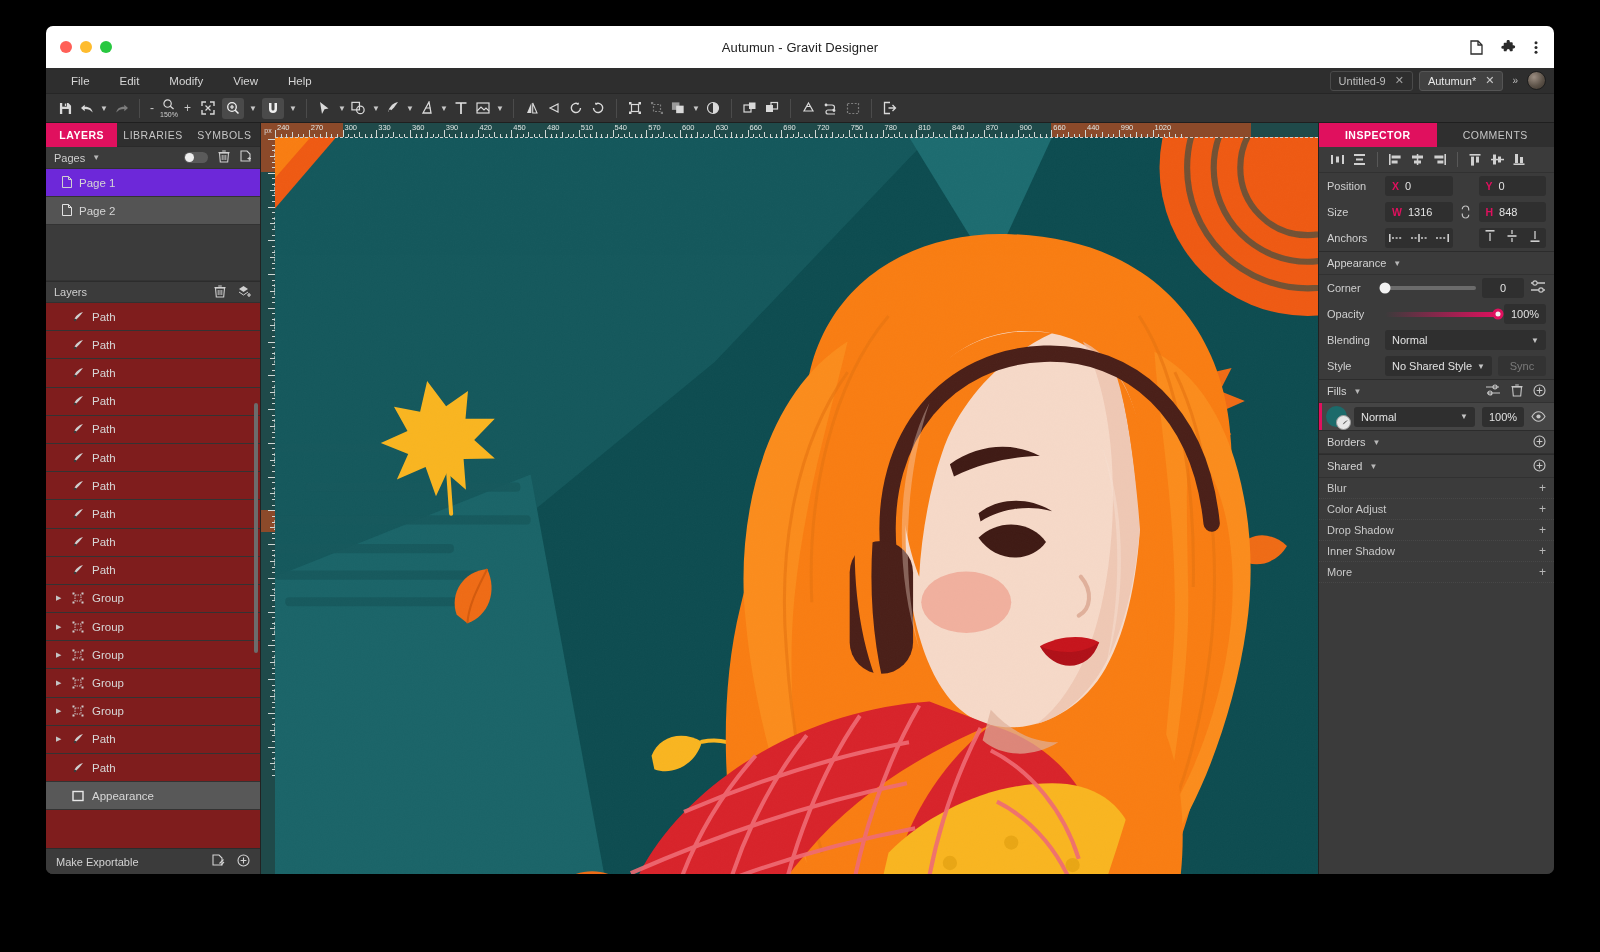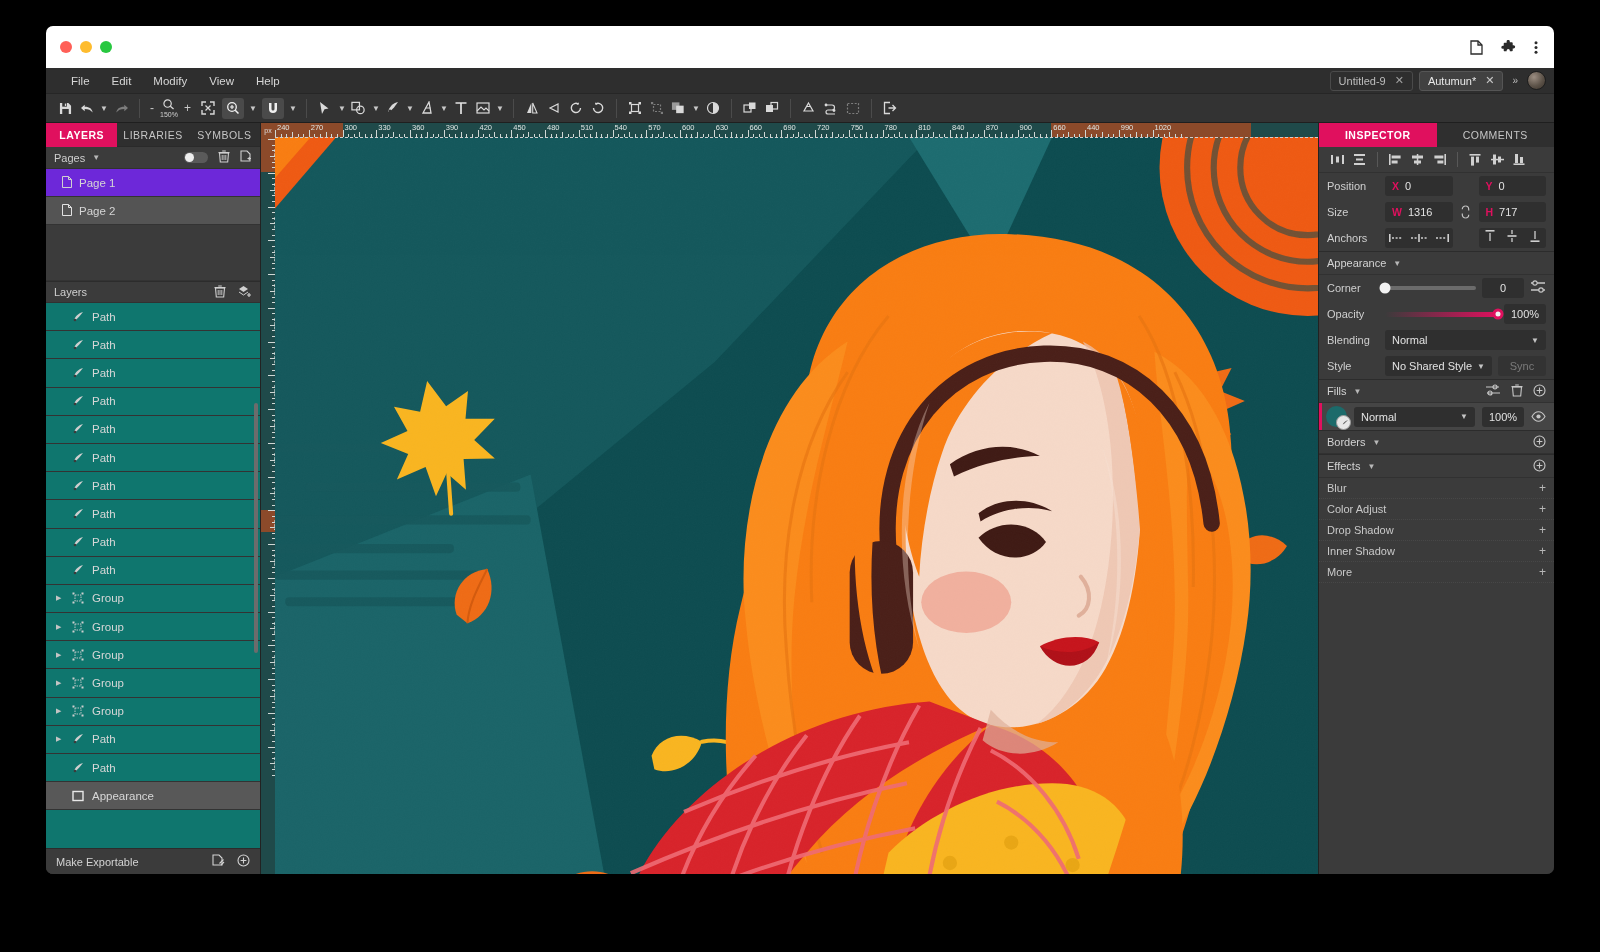--- a/index.html
+++ b/index.html
@@ -35,21 +35,21 @@
   }
   .win-right { margin-left: auto; display: flex; align-items: center; gap: 18px; margin-right: 16px; z-index:2;}
   .win-right svg { display:block; }
 
   
   .menubar {
     height: 26px; background: #2e2e2e;
     display: flex; align-items: center; position: relative;
     border-bottom: 1px solid #262626;
   }
-  .menubar .items { display: flex; gap: 0px; margin-left: 14px; }
+  .menubar .items { display: flex; gap: 8px; margin-left: 14px; }
   .menubar .mi {
     font-size: 11.5px; color: #d6d6d6; padding: 3px 11px; border-radius: 3px; cursor: default;
   }
   .tabs-right {
     margin-left: auto; display: flex; align-items: center; gap: 6px; margin-right: 8px;
   }
   .doctab {
     display: flex; align-items: center; gap: 9px;
     font-size: 11px; color: #bdbdbd;
     background: #2e2e2e; border: 1px solid #4a4a4a;
@@ -125,21 +125,21 @@
   }
   .pagerow.selected { background: #545454; }
   .pages-empty { height: 56px; background: #3b3b3b; border-bottom: 1px solid #333;}
 
   .layers-head {
     height: 22px; display: flex; align-items: center; padding: 0 8px;
     background: #3b3b3b; font-size: 11px; color: #cfcfcf;
     border-top: 1px solid #2c2c2c; border-bottom: 1px solid #313131;
   }
   .layers-head .tools { margin-left:auto; display:flex; gap:12px; align-items:center;}
-  .layerlist { flex: 1; overflow: hidden; position: relative; background:#0f766e;}
+  .layerlist { flex: 1; overflow: hidden; position: relative; background:#7f1d1d;}
   .lrow {
     height: 28.2px; display: flex; align-items: center;
     padding-left: 22px; font-size: 11.5px; color: #d7d7d7;
     border-bottom: 1px solid #333;
     gap: 7px;
   }
   .lrow.selected { background: #585858; }
   .lrow .arrow { font-size: 7px; color: #c4c4c4; width: 8px; margin-left: -12px;}
   .lrow .ico { width: 14px; display:flex; align-items:center; justify-content:center; }
   .lscroll {
@@ -287,20 +287,21 @@
 <body>
 
 <div id="app">
 
   <div class="titlebar">
     <div class="traffic">
       <div class="dot red"></div>
       <div class="dot yellow"></div>
       <div class="dot green"></div>
     </div>
+    <div class="win-title">Autumun - Gravit Designer</div>
     <div class="win-right">
       <span>
         <svg width="13" height="15" viewBox="0 0 13 15">
             <path d="M1 1h7l4 4v9H1z" fill="none" stroke="#2b2b2b" stroke-width="1.3"></path>
             <path d="M8 1v4h4" fill="none" stroke="#2b2b2b" stroke-width="1.3"></path>
           </svg>
       </span>
       <span>
         <svg width="15" height="15" viewBox="0 0 16 16">
             <path d="M6 1.6a1.7 1.7 0 113.4 0v.9h2.2c.5 0 .9.4.9.9v2.2h.9a1.7 1.7 0 110 3.4h-.9v2.2c0 .5-.4.9-.9.9H9.4v-.9a1.7 1.7 0 10-3.4 0v.9H3.8a.9.9 0 01-.9-.9V9.4H2a1.7 1.7 0 110-3.4h.9V3.8c0-.5.4-.9.9-.9H6z" fill="#2b2b2b"></path>
@@ -1422,21 +1423,21 @@
           <span>1316</span>
         </div>
         <div class="linkicon">
           <svg width="11" height="14" viewBox="0 0 11 14">
               <path d="M5.5 1a3.2 3.2 0 013.2 3.2v1.3M5.5 13a3.2 3.2 0 01-3.2-3.2V8.5" fill="none" stroke="#c4c4c4" stroke-width="1.2"></path>
               <path d="M2.3 4.2A3.2 3.2 0 015.5 1M8.7 9.8A3.2 3.2 0 015.5 13" fill="none" stroke="#c4c4c4" stroke-width="1.2"></path>
             </svg>
         </div>
         <div class="pfield">
           <span class="k">H</span>
-          <span>717</span>
+          <span>848</span>
         </div>
       </div>
 
 
       <div class="prow">
         <span class="plabel">Anchors</span>
         <div class="anchgrp">
           <span><svg width="16" height="10" viewBox="0 0 16 10">
                 <rect x="1" y="1" width="1.6" height="8" fill="#d0d0d0"></rect>
                 <path d="M4 5h10" stroke="#d0d0d0" stroke-width="1.3" stroke-dasharray="2 1.6"></path>
@@ -1564,21 +1565,21 @@
           <span>
             <svg width="13" height="13" viewBox="0 0 13 13">
                 <circle cx="6.5" cy="6.5" r="5.5" fill="none" stroke="#c7c7c7" stroke-width="1.1"></circle>
                 <path d="M3.6 6.5h5.8M6.5 3.6v5.8" stroke="#c7c7c7" stroke-width="1.1"></path>
               </svg>
           </span>
         </div>
       </div>
 
       <div class="sectionhead">
-        <span>Effects</span>
+        <span>Shared</span>
         <span class="caret">▼</span>
         <div class="tools">
           <span>
             <svg width="13" height="13" viewBox="0 0 13 13">
                 <circle cx="6.5" cy="6.5" r="5.5" fill="none" stroke="#c7c7c7" stroke-width="1.1"></circle>
                 <path d="M3.6 6.5h5.8M6.5 3.6v5.8" stroke="#c7c7c7" stroke-width="1.1"></path>
               </svg>
           </span>
         </div>
       </div>

